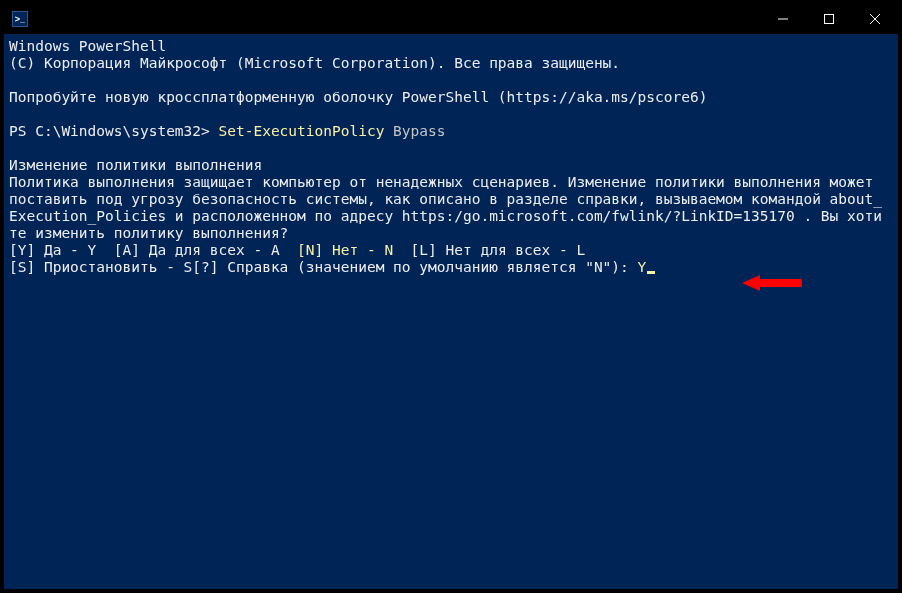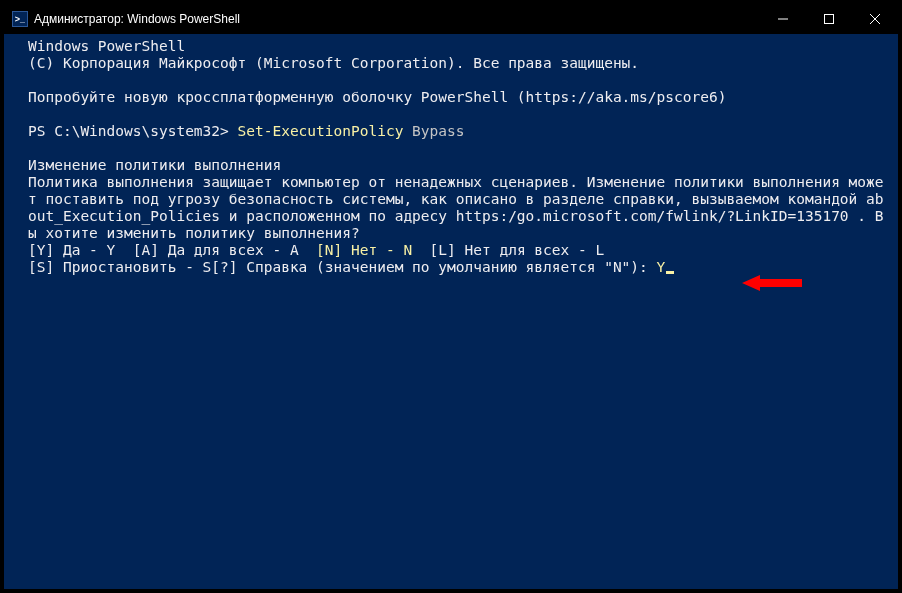--- a/index.html
+++ b/index.html
@@ -54,21 +54,21 @@
   .tb-btn {
     width: 46px;
     height: 100%;
     display: flex;
     align-items: center;
     justify-content: center;
     color: #fff;
   }
   .tb-btn svg { stroke: #fff; stroke-width: 1; fill: none; }
   .terminal {
-    padding: 4px 8px 8px 24px;
+    padding: 4px 8px 8px 5px;
     color: #eeedf0;
     font-size: 14.5px;
     line-height: 17px;
     white-space: pre-wrap;
     word-break: break-all;
     font-family: Consolas, "Lucida Console", monospace;
   }
   .prompt-path { color: #eeedf0; }
   .cmd-yellow { color: #f9f1a5; }
   .txt-yellow { color: #f9f1a5; }
@@ -95,21 +95,20 @@
   .arrow svg { display: block; }
 </style>
 </head>
 <body>
 
 <div class="frame">
 
   <div class="titlebar">
     <div class="titlebar-left">
       <div class="ps-icon">&gt;_</div>
-      <span>Администратор: Windows PowerShell</span>
     </div>
     <div class="titlebar-controls">
       <div class="tb-btn">
         <svg width="10" height="10" viewBox="0 0 10 10">
             <line x1="0" y1="5" x2="10" y2="5"></line>
           </svg>
       </div>
       <div class="tb-btn">
         <svg width="10" height="10" viewBox="0 0 10 10">
             <rect x="0.5" y="0.5" width="9" height="9"></rect>

